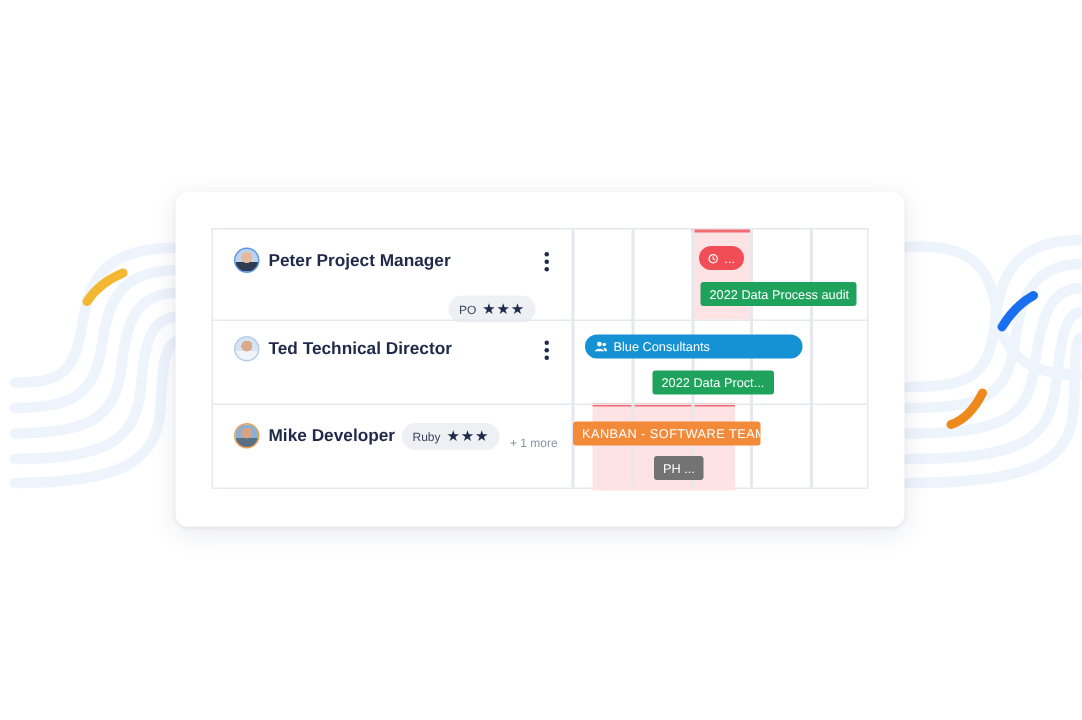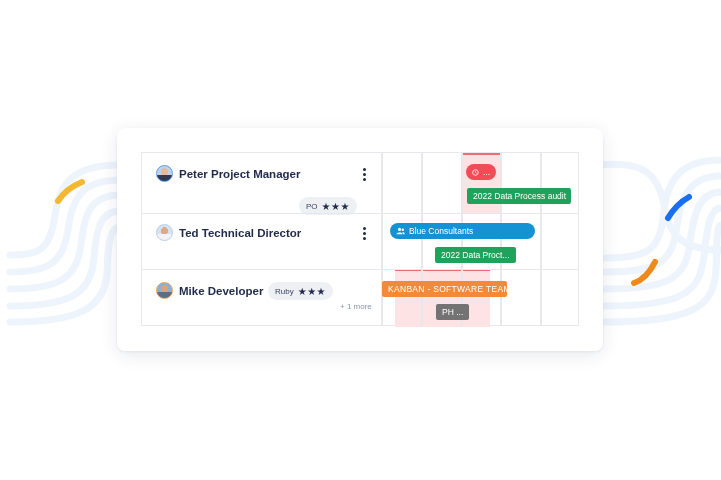--- a/index.html
+++ b/index.html
@@ -122,21 +122,21 @@
 
   <div class="row" style="top:116px;height:58px;">
     <div class="person" style="top:12px;text-align:center;">
       <div class="avatar a3"></div>
       <span class="pname">Mike Developer</span>
     </div>
     <div class="chip" style="left:126px;top:12px;justify-content:center;">
       <span>Ruby</span>
       <span class="stars">★★★</span>
     </div>
-    <span class="more" style="left:198px;top:32px;">+ 1 more</span>
+    <span class="more" style="left:198px;top:21px;">+ 1 more</span>
     <div class="bar orange" style="left:240px;top:11px;width:125px;">
       <span>KANBAN - SOFTWARE TEAM</span>
     </div>
     <div class="bar pink" style="left:294px;top:34px;width:33px;">
       <span>PH ...</span>
     </div>
   </div>
 </div>
 
 </body></html>

